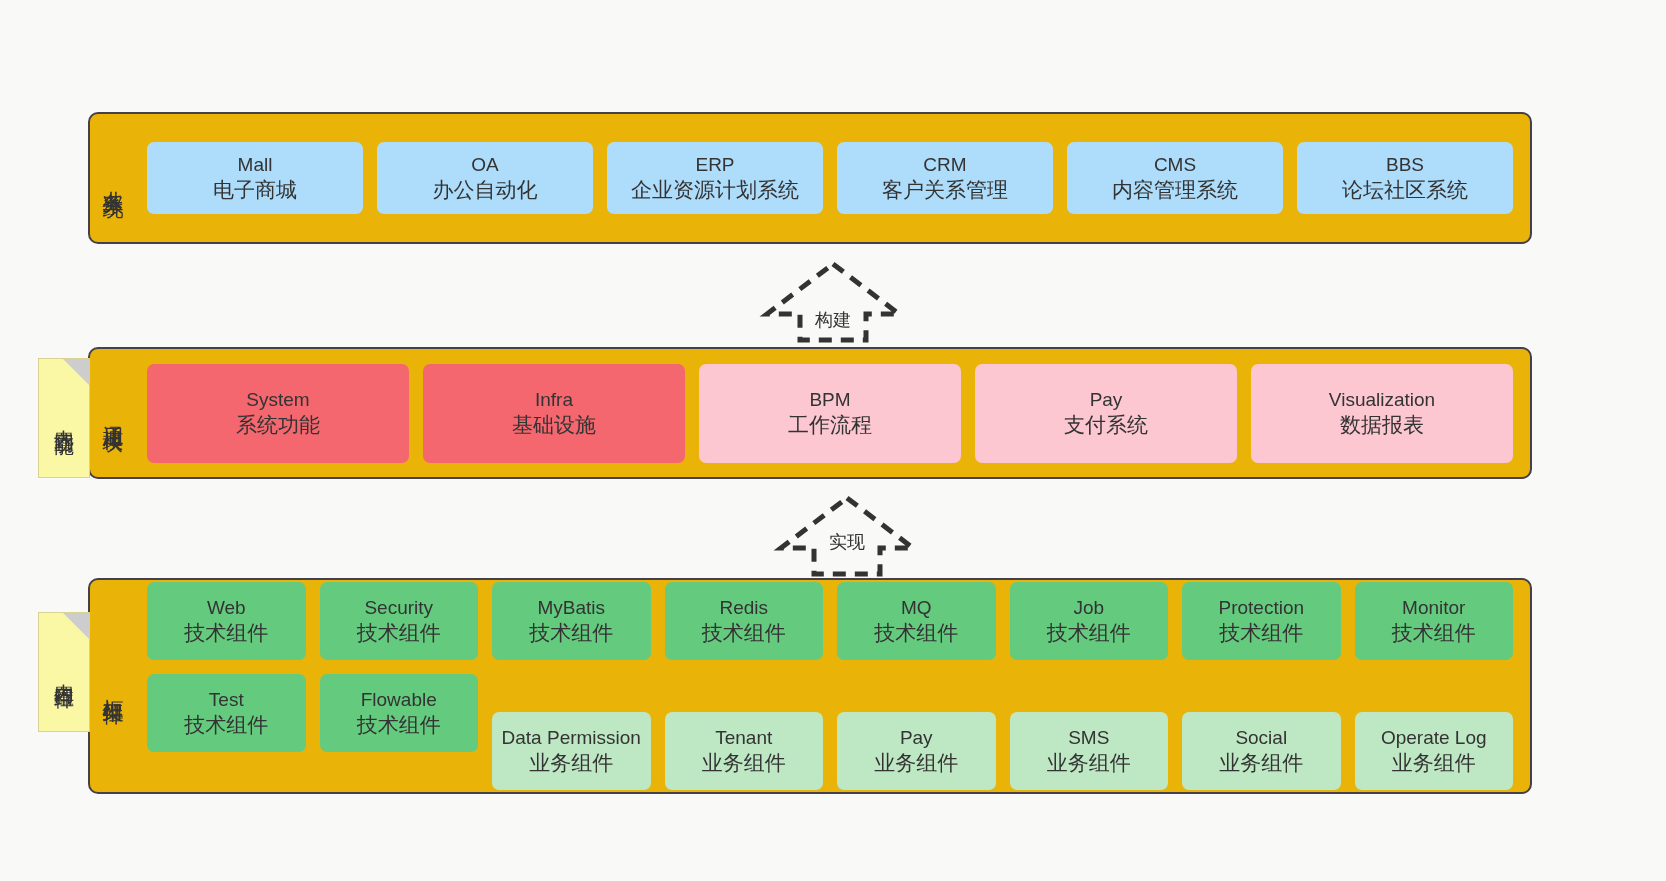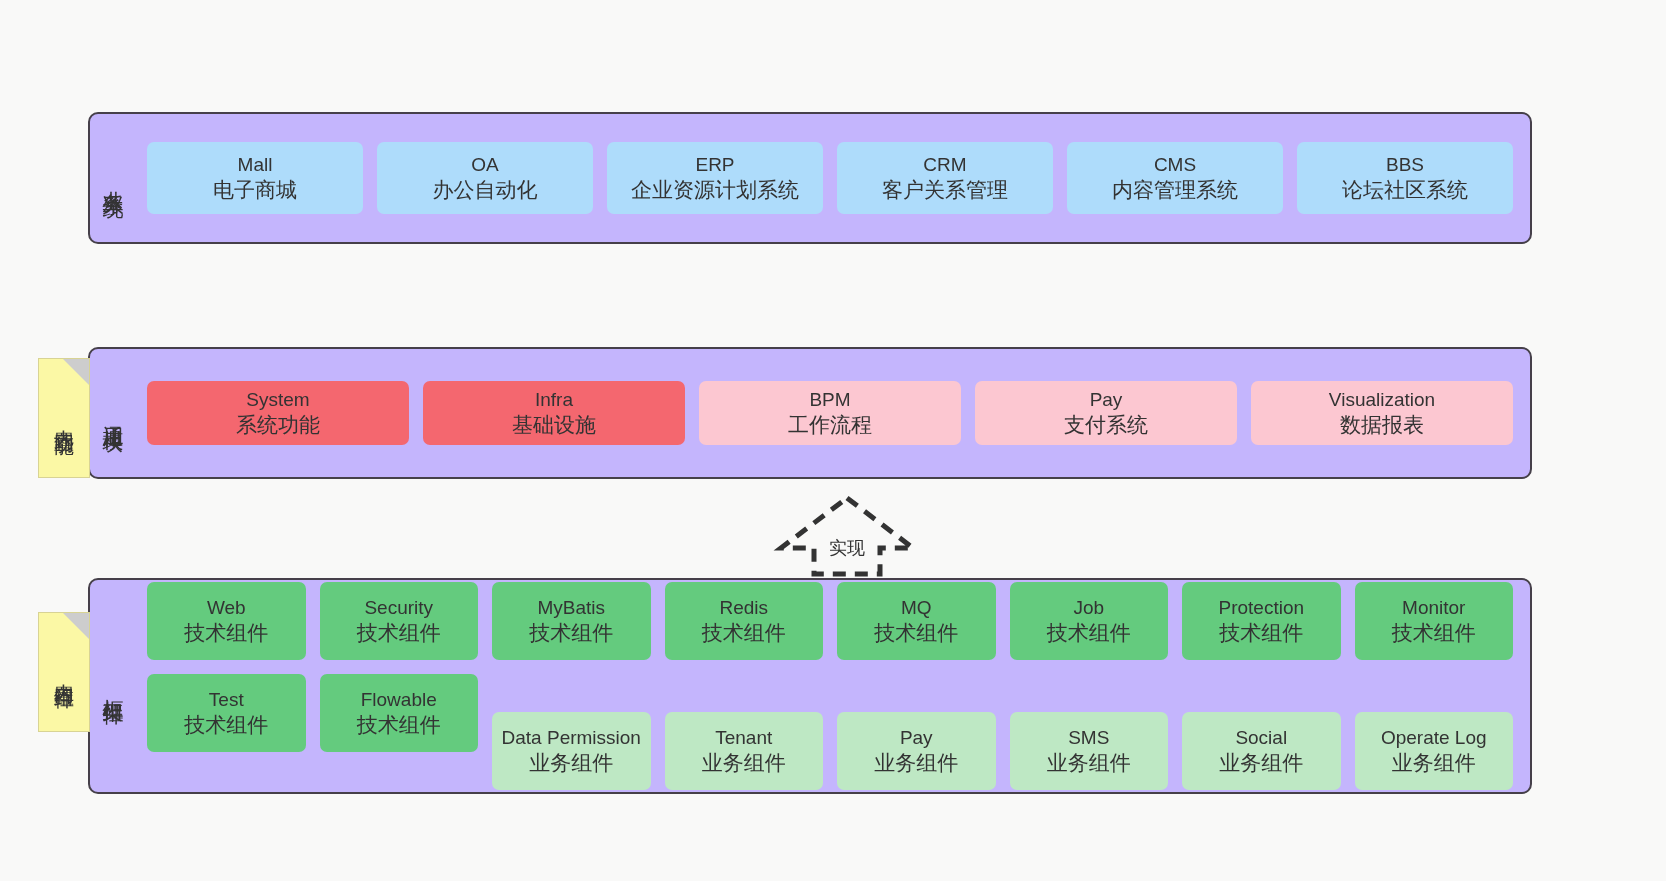--- a/index.html
+++ b/index.html
@@ -18,21 +18,21 @@
 
   .canvas {
     position: absolute;
     inset: 0;
   }
 
   
   .band {
     position: absolute;
     box-sizing: border-box;
-    background: #c4b5fd;
+    background: #eab308;
     border: 2px solid #46404a;
     border-radius: 10px;
     display: flex;
     align-items: stretch;
   }
 
   .band-label {
     flex: 0 0 auto;
     width: 46px;
     display: flex;
@@ -88,21 +88,21 @@
   .card .t2 { font-size: 21px; }
 
   .card.blue       { background: #aedcfb; }
   .card.red        { background: #f4676f; }
   .card.pink       { background: #fcc7d1; }
   .card.green      { background: #64cb7e; }
   .card.lightgreen { background: #bee8c4; margin-top: 38px; }
 
   
   .band-top    .card { height: 72px; }
-  .band-mid    .card { height: 64px; }
+  .band-mid    .card { height: 99px; }
   .band-bottom .card { height: 78px; }
 
   
   .sticky {
     position: absolute;
     box-sizing: border-box;
     background: #fbf8a5;
     border: 1px solid #d8d394;
     display: flex;
     align-items: center;
@@ -169,20 +169,26 @@
         <span class="t1">CMS</span>
         <span class="t2">内容管理系统</span>
       </div>
       <div class="card blue">
         <span class="t1">BBS</span>
         <span class="t2">论坛社区系统</span>
       </div>
     </div>
   </div>
 
+  <div class="arrow" style="left:758px; top:258px; width:150px; height:88px;">
+    <svg width="150" height="88" viewBox="0 0 150 88">
+      <path d="M 75 6 L 141 56 L 108 56 L 108 82 L 42 82 L 42 56 L 9 56 Z" fill="none" stroke="#333333" stroke-width="5" stroke-dasharray="13 9" stroke-linejoin="miter"></path>
+    </svg>
+    <div class="arrow-text" style="top:50px;">构建</div>
+  </div>
 
   <div class="sticky" style="left:38px; top:358px; width:52px; height:120px;">
     <span class="fold"></span>
     <span>内置功能</span>
   </div>
 
   <div class="band band-mid" style="left:88px; top:347px; width:1444px; height:132px;">
     <div class="band-label">通用模块</div>
     <div class="band-items">
       <div class="card red">
@@ -205,21 +211,21 @@
         <span class="t1">Visualization</span>
         <span class="t2">数据报表</span>
       </div>
     </div>
   </div>
 
   <div class="arrow" style="left:772px; top:492px; width:150px; height:88px;">
     <svg width="150" height="88" viewBox="0 0 150 88">
       <path d="M 75 6 L 141 56 L 108 56 L 108 82 L 42 82 L 42 56 L 9 56 Z" fill="none" stroke="#333333" stroke-width="5" stroke-dasharray="13 9" stroke-linejoin="miter"></path>
     </svg>
-    <div class="arrow-text" style="top:44px;">实现</div>
+    <div class="arrow-text" style="top:38px;">实现</div>
   </div>
 
   <div class="sticky" style="left:38px; top:612px; width:52px; height:120px;">
     <span class="fold"></span>
     <span>内置组件</span>
   </div>
 
   <div class="band band-bottom" style="left:88px; top:578px; width:1444px; height:216px;">
     <div class="band-label">框架组件</div>
     <div class="row2">

